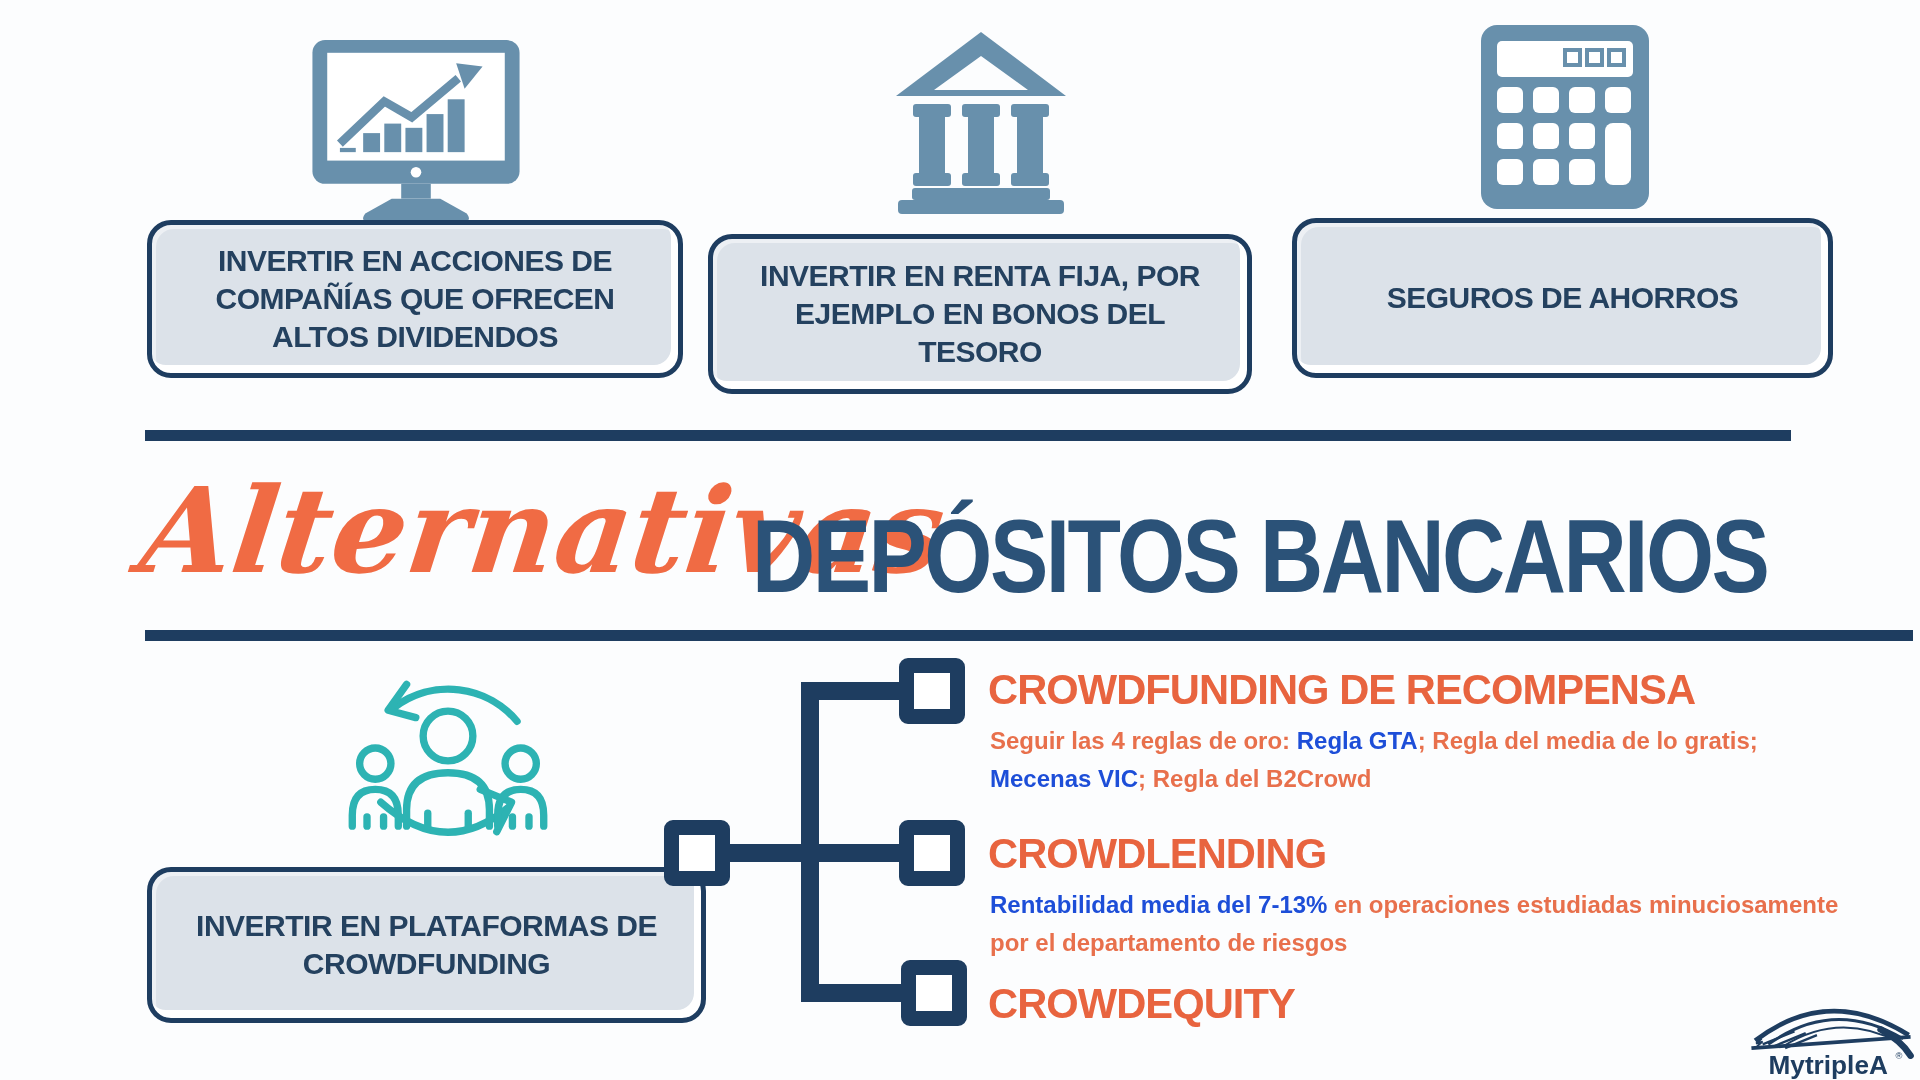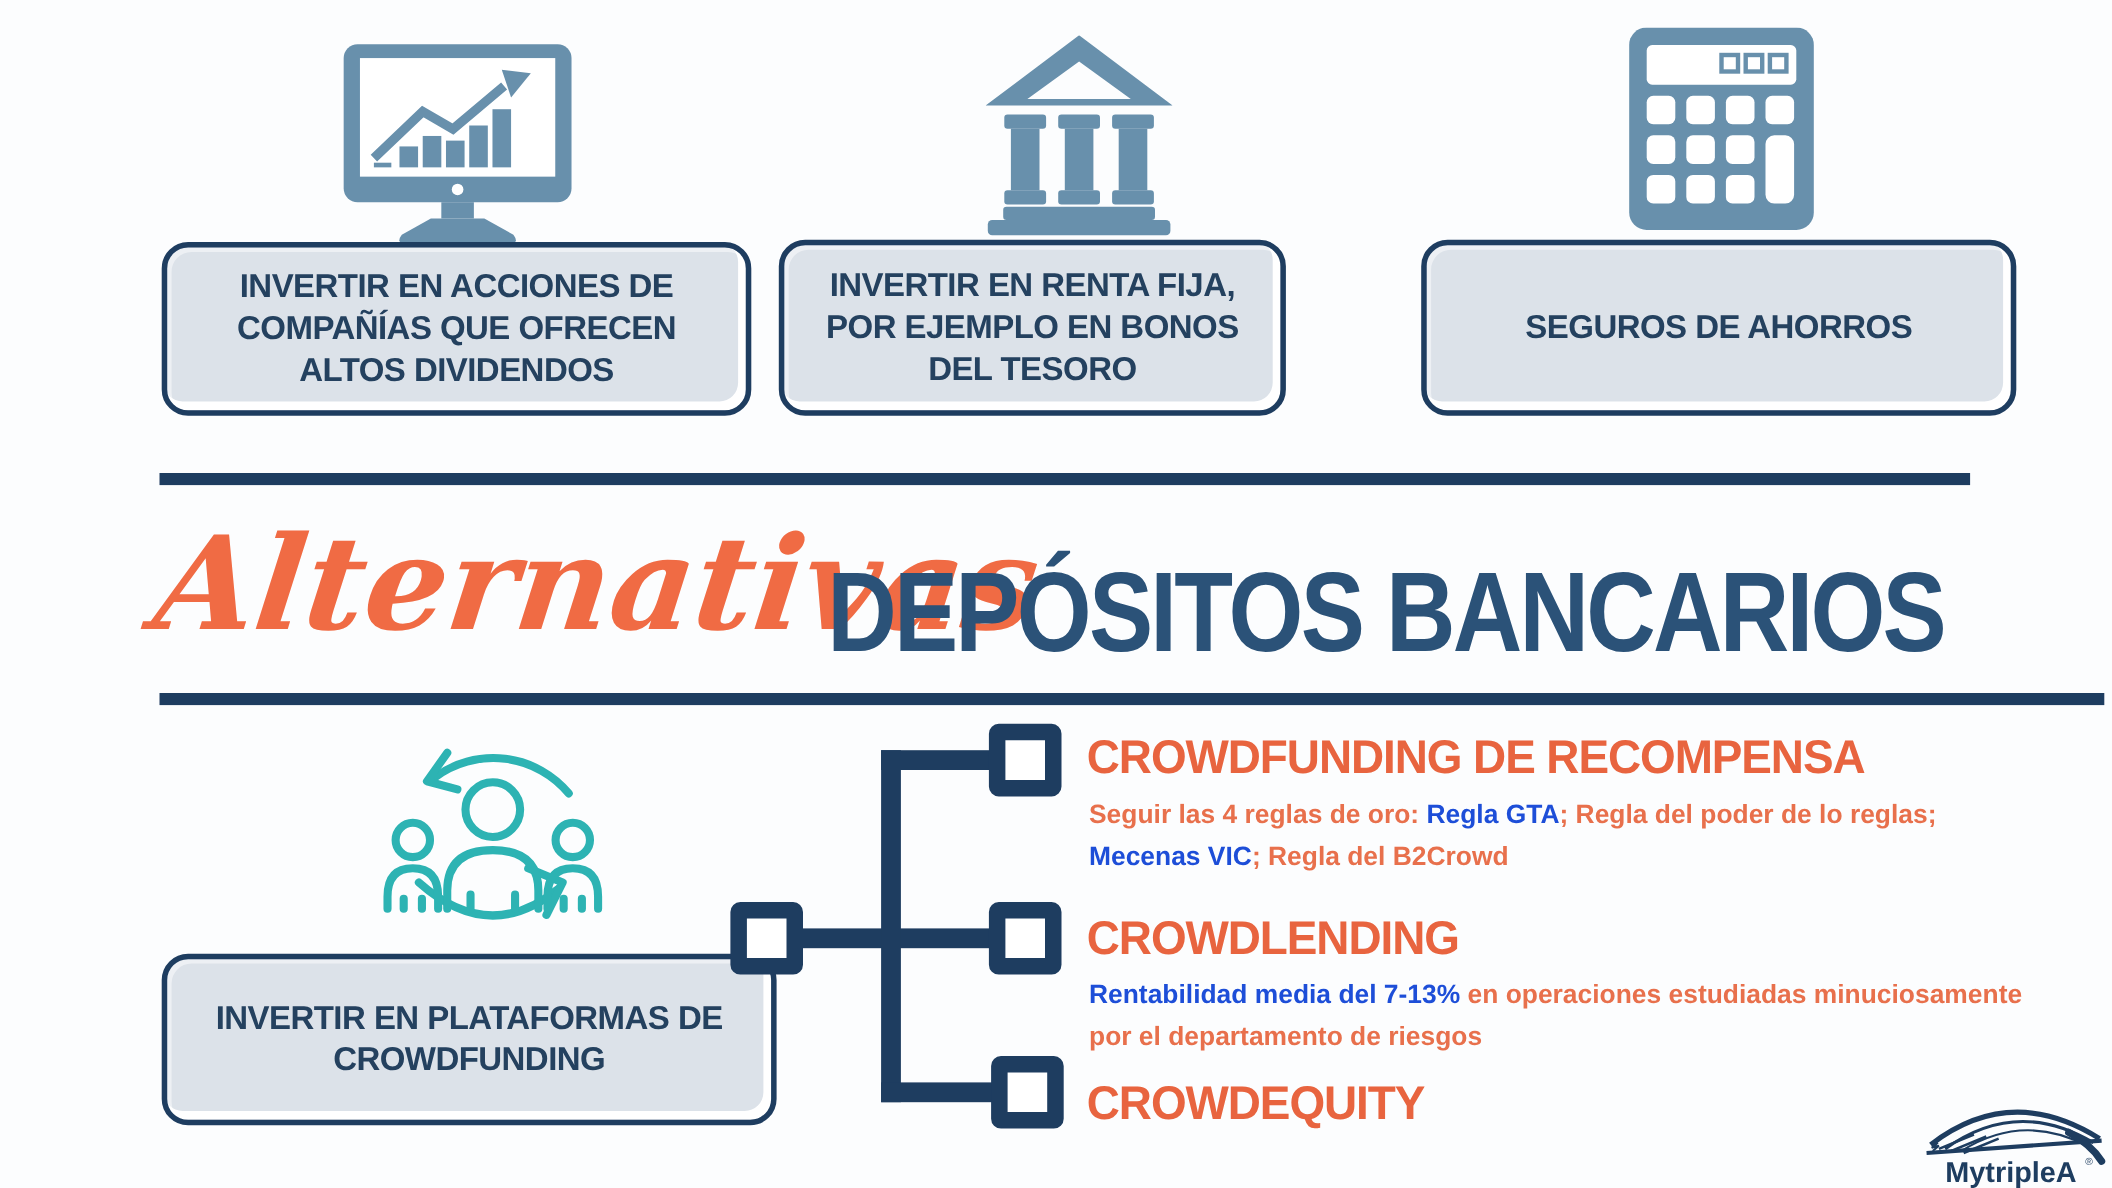--- a/index.html
+++ b/index.html
@@ -80,21 +80,21 @@
       <rect x="16" y="134" width="26" height="26" rx="6"></rect>
         <rect x="52" y="134" width="26" height="26" rx="6"></rect>
         <rect x="88" y="134" width="26" height="26" rx="6"></rect>
       <rect x="124" y="98" width="26" height="62" rx="8"></rect>
     </g>
   </svg>
 
   <div class="softbox" style="left:147px;top:220px;width:536px;height:158px;">
     <span>INVERTIR EN ACCIONES DE COMPAÑÍAS QUE OFRECEN ALTOS DIVIDENDOS</span>
   </div>
-  <div class="softbox" style="left:708px;top:218px;width:461px;height:160px;">
+  <div class="softbox" style="left:708px;top:234px;width:544px;height:160px;">
     <span>INVERTIR EN RENTA FIJA, POR EJEMPLO EN BONOS DEL TESORO</span>
   </div>
   <div class="softbox" style="left:1292px;top:218px;width:541px;height:160px;">
     <span>SEGUROS DE AHORROS</span>
   </div>
 
   <div class="divider" style="left:145px;top:430px;width:1646px;"></div>
 
   <div class="script-title" style="left:142px;top:472px;">Alternativas</div>
   <div class="main-title" style="left:752px;top:505px;">DEPÓSITOS BANCARIOS</div>
@@ -127,21 +127,21 @@
   <div class="tline" style="left:726px;top:844px;width:184px;height:18px;"></div>
   <div class="tline" style="left:801px;top:682px;width:18px;height:320px;"></div>
   <div class="tline" style="left:801px;top:682px;width:109px;height:18px;"></div>
   <div class="tline" style="left:801px;top:984px;width:109px;height:18px;"></div>
   <div class="node" style="left:664px;top:820px;"></div>
   <div class="node" style="left:899px;top:658px;"></div>
   <div class="node" style="left:899px;top:820px;"></div>
   <div class="node" style="left:901px;top:960px;"></div>
 
   <div class="branch-title" style="left:988px;top:668px;">CROWDFUNDING DE RECOMPENSA</div>
-  <div class="branch-desc" style="left:990px;top:722px;"><span class="seg-orange">Seguir las 4 reglas de oro: </span><span class="seg-navy">Regla GTA</span><span class="seg-orange">; Regla del poder de lo reglas; </span><span class="seg-navy">Mecenas VIC</span><span class="seg-orange">; Regla del B2Crowd</span></div>
+  <div class="branch-desc" style="left:990px;top:722px;"><span class="seg-orange">Seguir las 4 reglas de oro: </span><span class="seg-navy">Regla GTA</span><span class="seg-orange">; Regla del media de lo gratis; </span><span class="seg-navy">Mecenas VIC</span><span class="seg-orange">; Regla del B2Crowd</span></div>
 
   <div class="branch-title" style="left:988px;top:832px;">CROWDLENDING</div>
   <div class="branch-desc" style="left:990px;top:886px;"><span class="seg-navy">Rentabilidad media del 7-13% </span><span class="seg-orange">en operaciones estudiadas minuciosamente por el departamento de riesgos</span></div>
 
   <div class="branch-title" style="left:988px;top:982px;">CROWDEQUITY</div>
 
   <svg class="icon" style="left:1742px;top:992px;" width="178" height="88" viewBox="0 0 190 94">
     <g stroke="#1e3d60" fill="none">
       <path d="M14 52 Q 92 -8 178 46" stroke-width="5"></path>
       <path d="M28 56 Q 98 6 172 50" stroke-width="3"></path>

